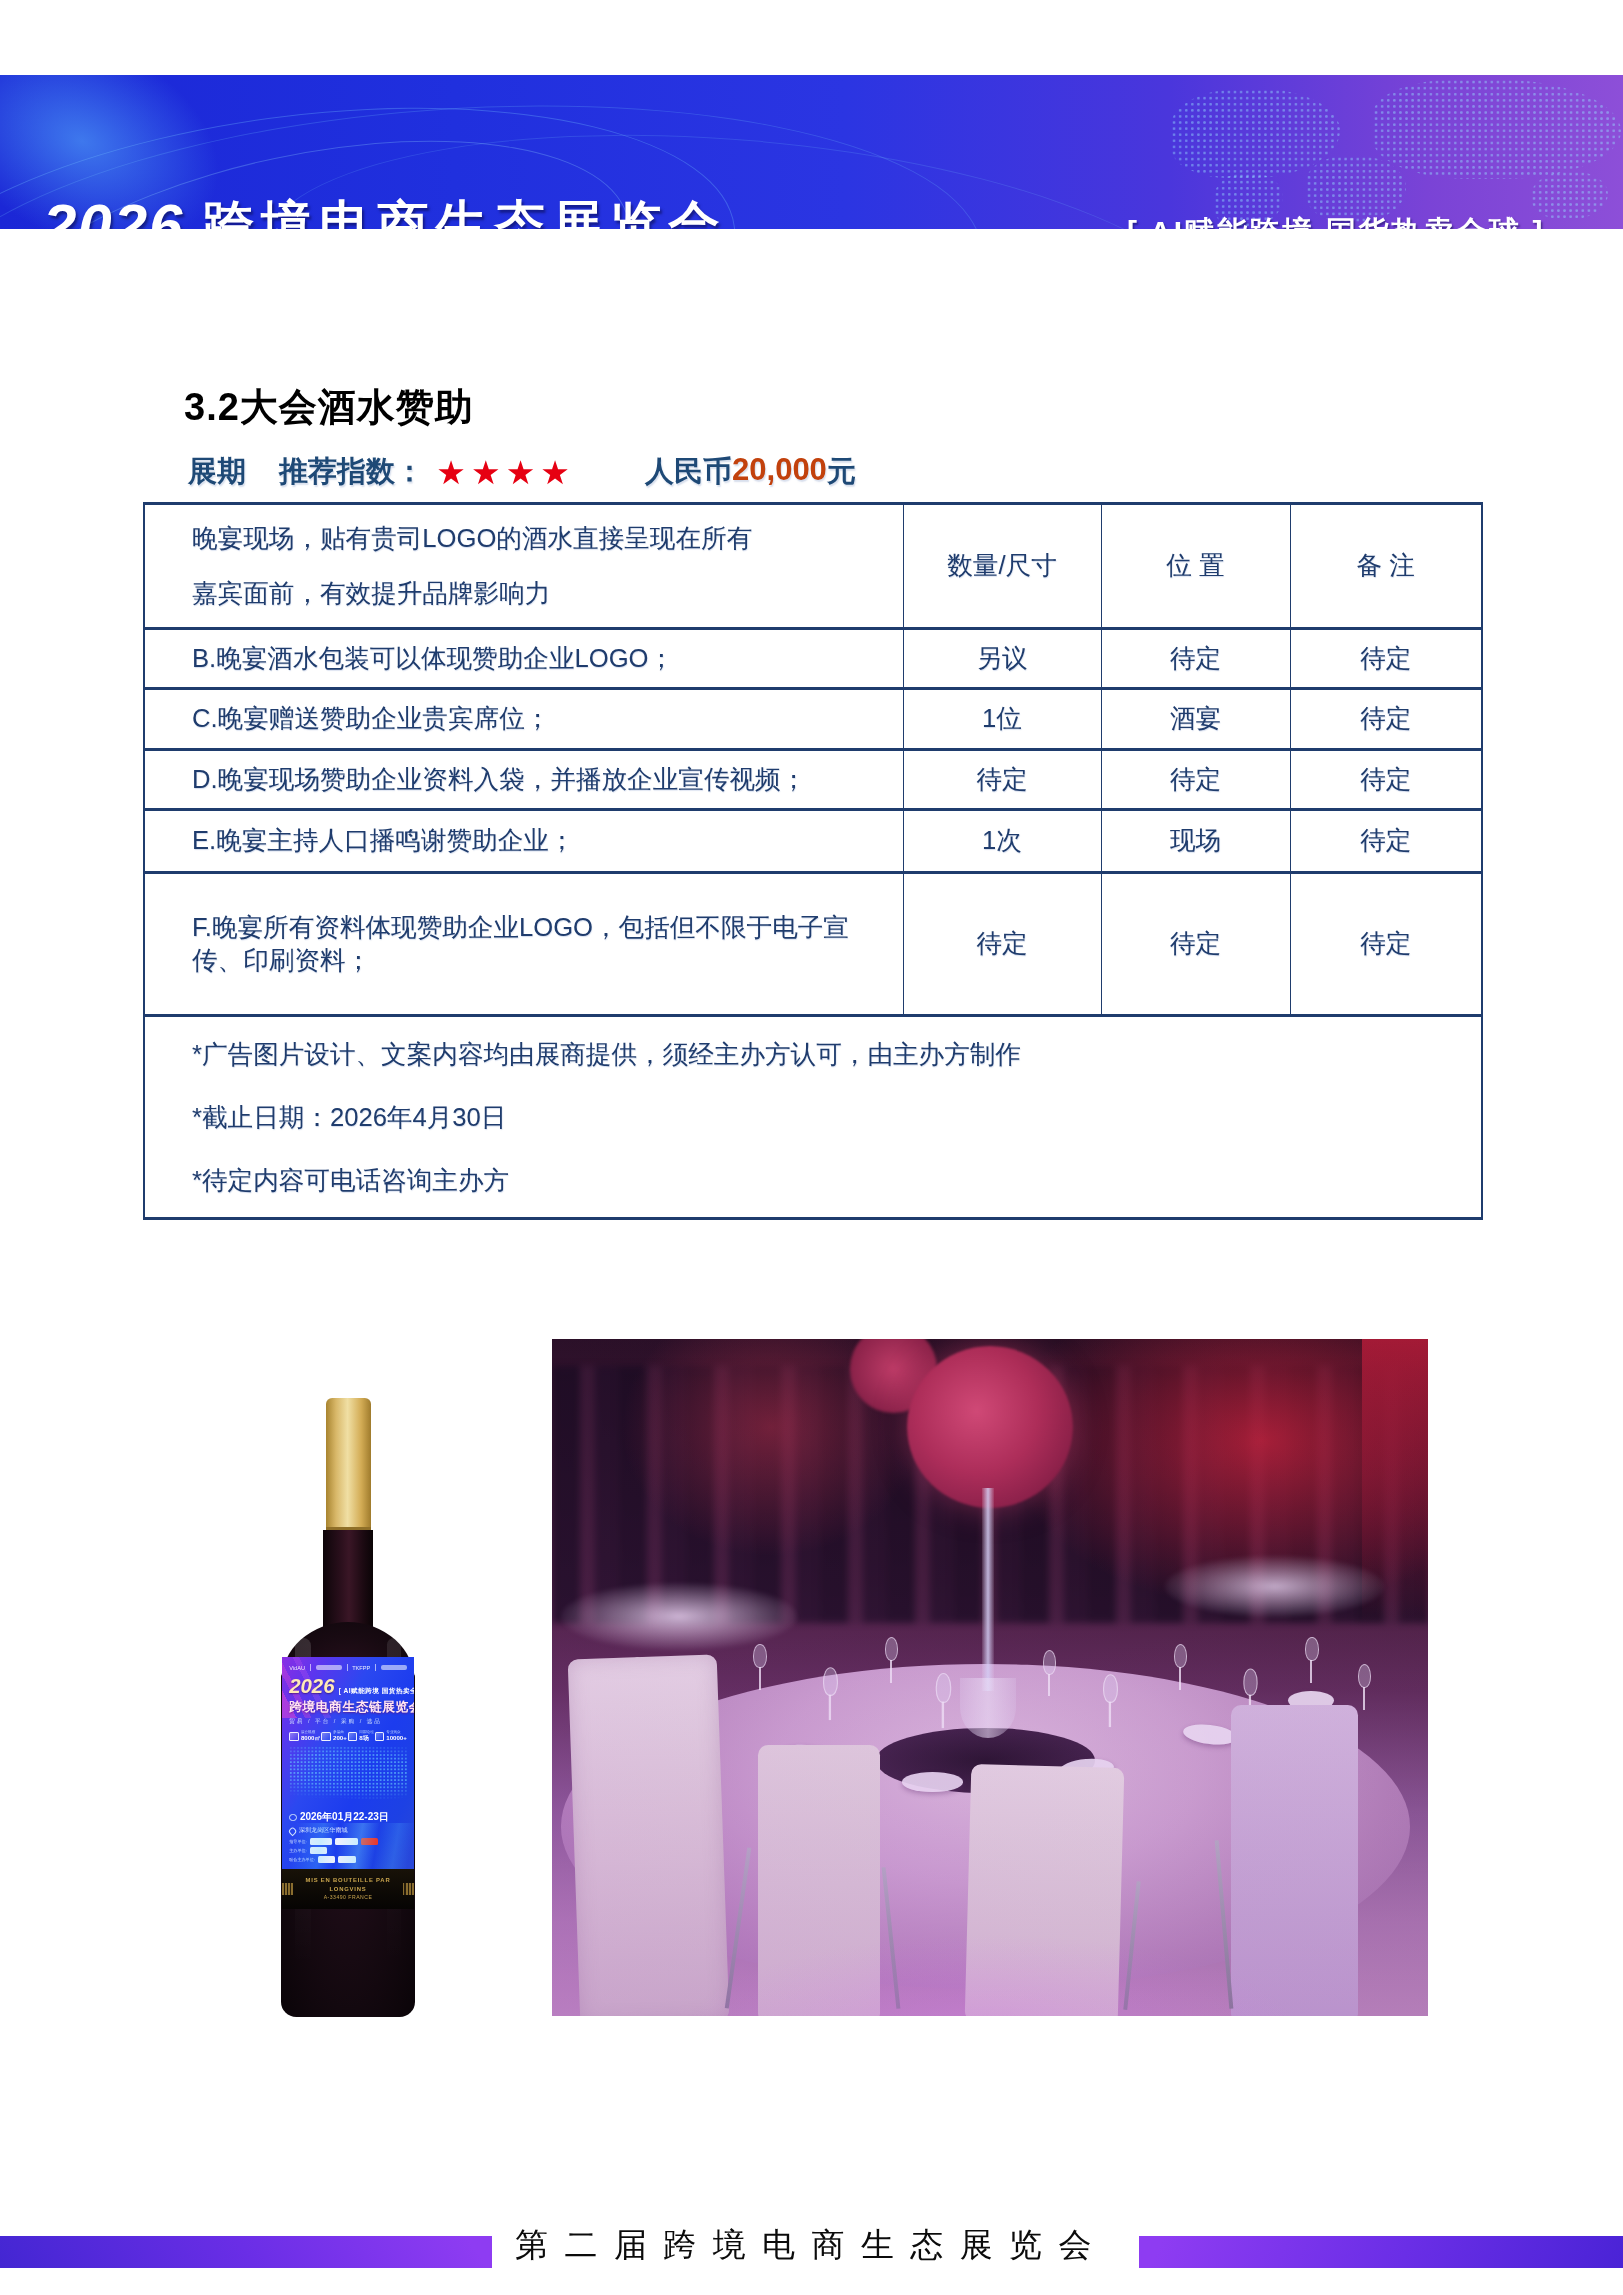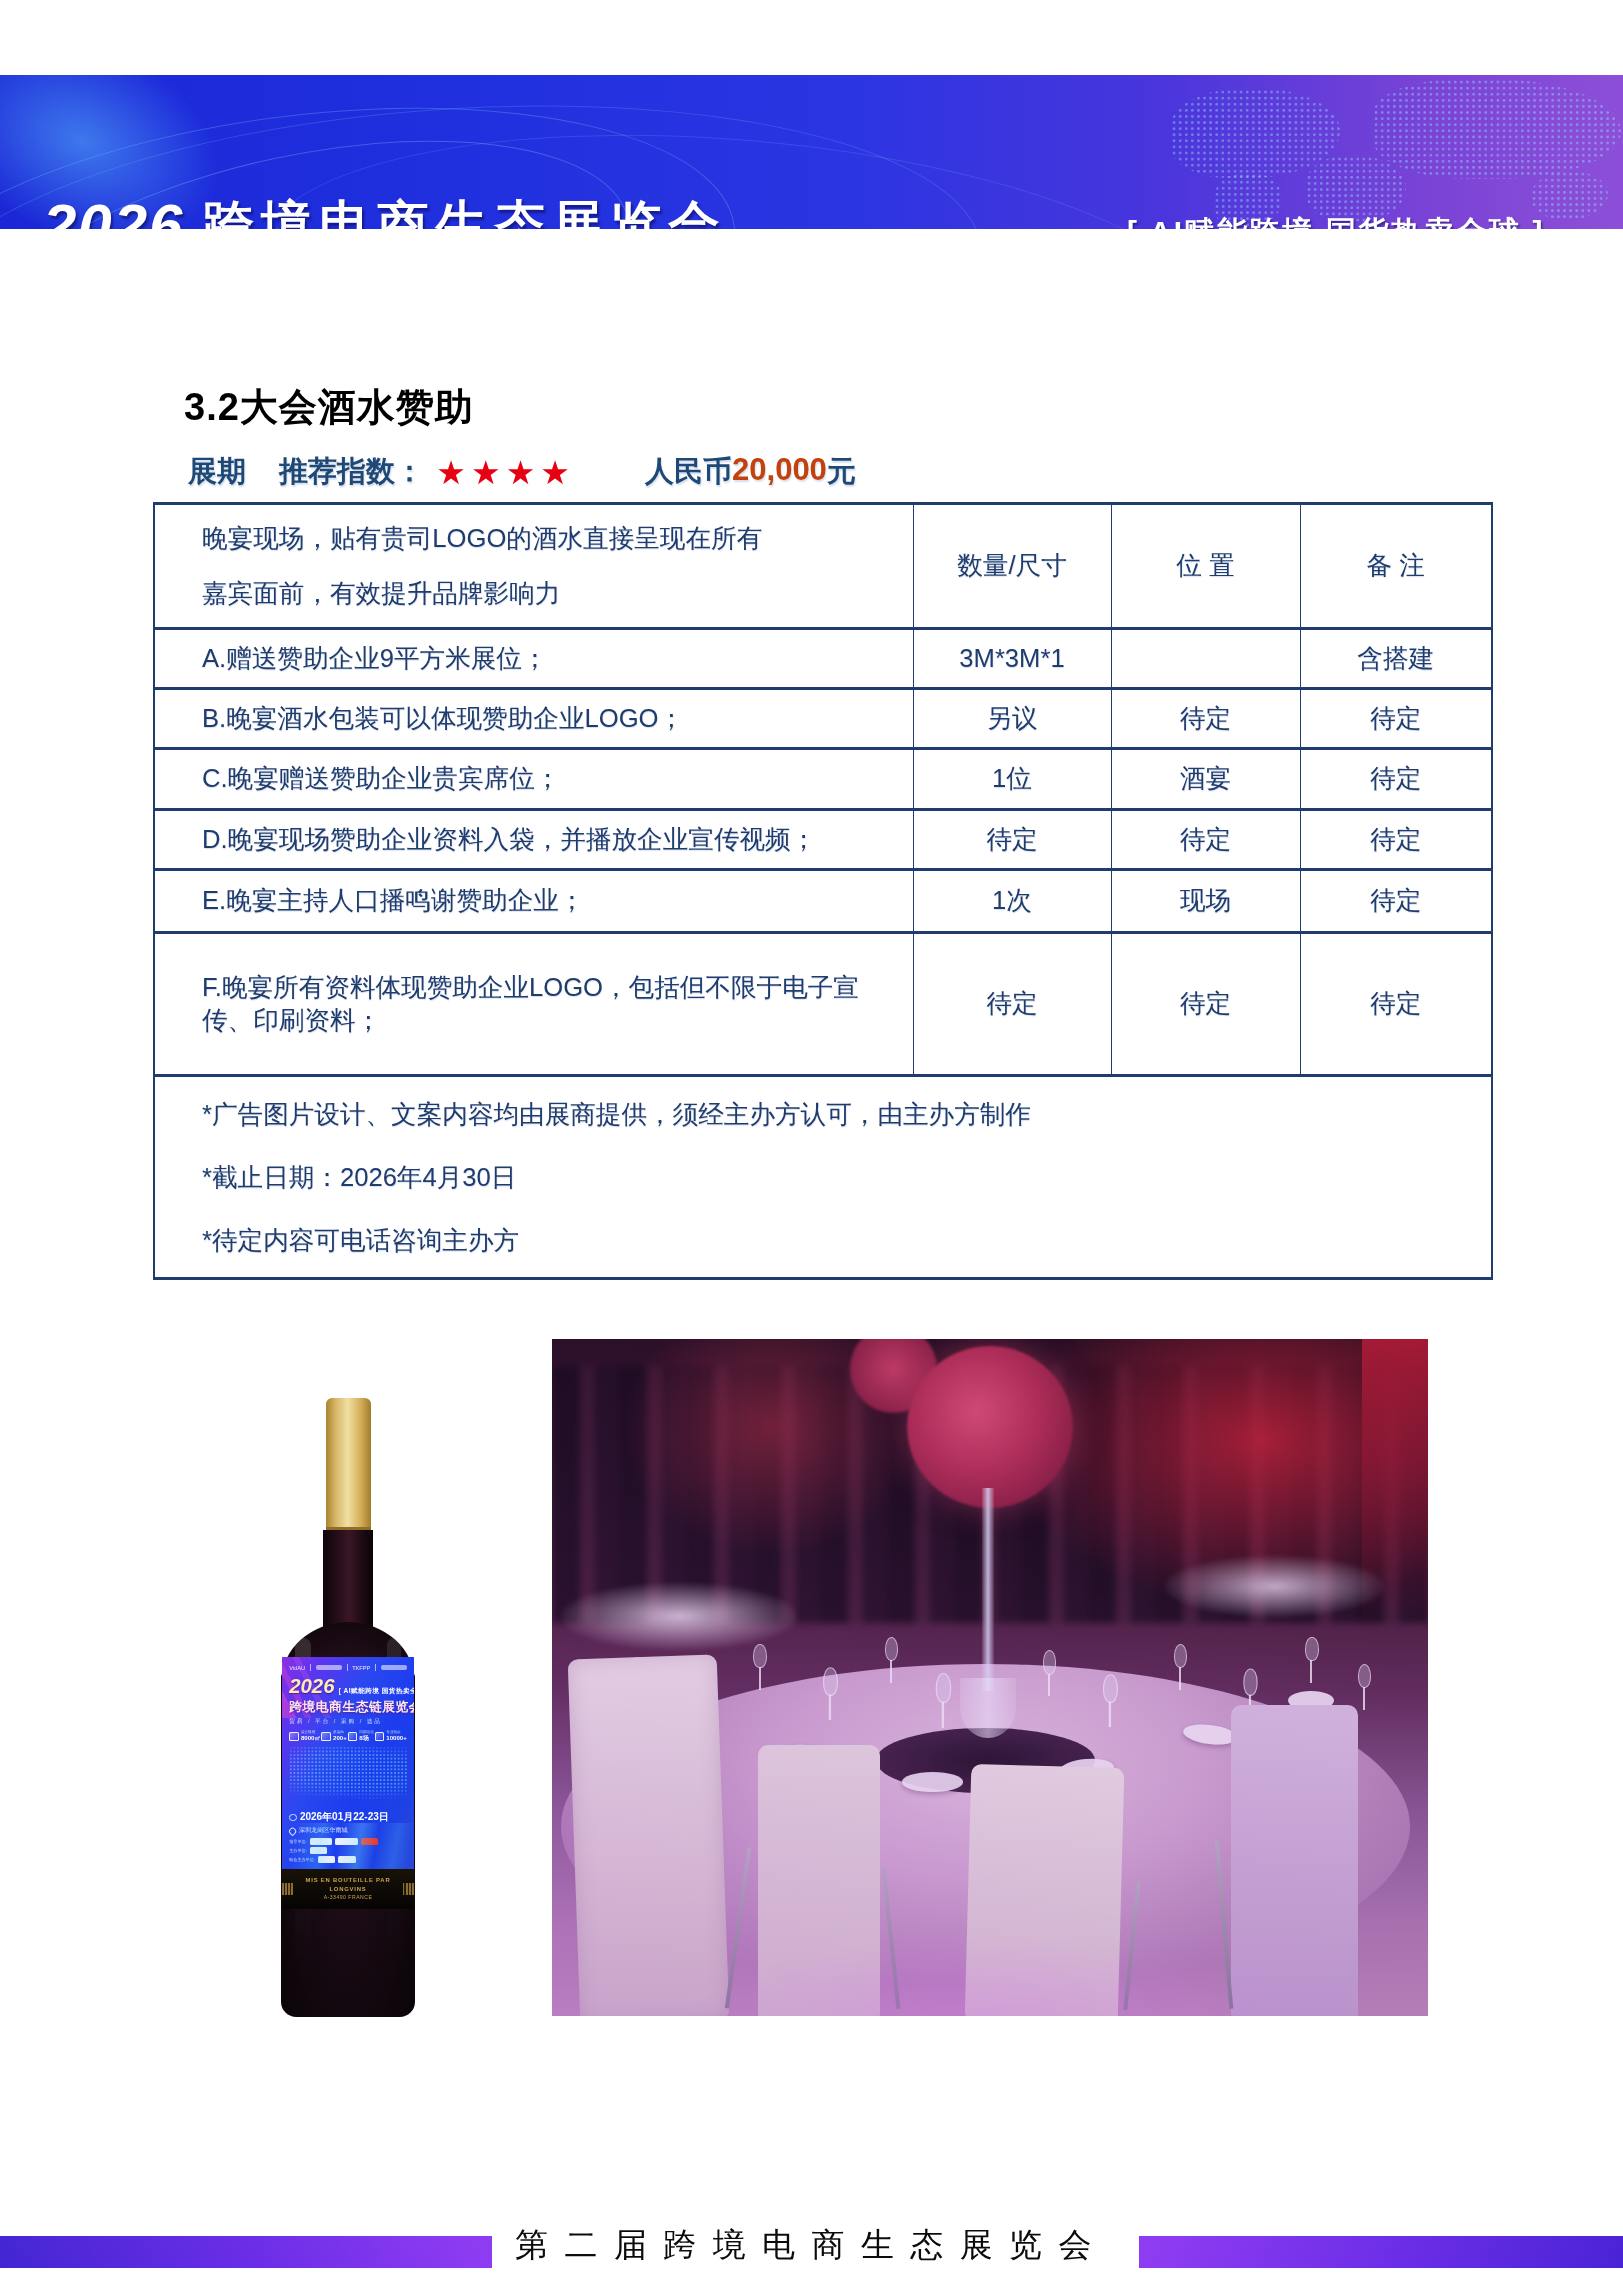--- a/index.html
+++ b/index.html
@@ -36,21 +36,21 @@
   
   .heading{position:absolute;left:184px;top:382px;font-size:38px;font-weight:bold;color:#000000;letter-spacing:1px;}
   .rating{position:absolute;left:188px;top:452px;display:flex;align-items:center;white-space:nowrap;
        font-size:29px;font-weight:bold;color:#1e4976;text-shadow:1px 1.5px 1.5px rgba(140,160,200,.35);}
   .rating .period{margin-right:33px;}
   .rating .stars{color:#e60012;font-size:33px;letter-spacing:5.1px;margin-left:12.3px;text-shadow:none;}
   .rating .price{margin-left:70px;display:flex;align-items:flex-start;}
   .rating .price-red{color:#c2410c;font-size:31px;}
 
   
-  .sp-table{position:absolute;left:153px;top:502px;width:1337px;border-collapse:collapse;table-layout:fixed;
+  .sp-table{position:absolute;left:143px;top:502px;width:1337px;border-collapse:collapse;table-layout:fixed;
        border:2.6px solid #1f3c6d;}
   .sp-table td{border:1.5px solid #1f3c6d;border-top-width:3.1px;border-bottom-width:3.1px;
        font-size:25.6px;font-weight:500;color:#1f3c6d;text-align:center;vertical-align:middle;
        line-height:1.3;text-shadow:0.5px 1px 1px rgba(150,170,210,.40);padding:0 5.1px;}
   .sp-table td.item{text-align:left;padding-left:47px;padding-right:23.5px;}
   .sp-table .desc{line-height:55px;}
   .sp-table tr.hrow{height:125px;}
   .sp-table tr.r1{height:60px;} .sp-table tr.r2{height:60px;} .sp-table tr.r3{height:61px;}
   .sp-table tr.r4{height:60px;} .sp-table tr.r5{height:63px;} .sp-table tr.r6{height:143px;}
   .sp-table tr.frow{height:203px;}
@@ -220,26 +220,20 @@
     <tbody>
         <tr class="hrow">
       <td class="item">
         <div class="desc">晚宴现场，贴有贵司LOGO的酒水直接呈现在所有</div>
         <div class="desc">嘉宾面前，有效提升品牌影响力</div>
       </td>
       <td>数量/尺寸</td>
       <td>位 置</td>
       <td>备 注</td>
     </tr>
-    <tr class="r1">
-      <td class="item">A.赠送赞助企业9平方米展位；</td>
-      <td>3M*3M*1</td>
-      <td></td>
-      <td>含搭建</td>
-    </tr>
     <tr class="r2">
       <td class="item">B.晚宴酒水包装可以体现赞助企业LOGO；</td>
       <td>另议</td>
       <td>待定</td>
       <td>待定</td>
     </tr>
     <tr class="r3">
       <td class="item">C.晚宴赠送赞助企业贵宾席位；</td>
       <td>1位</td>
       <td>酒宴</td>

